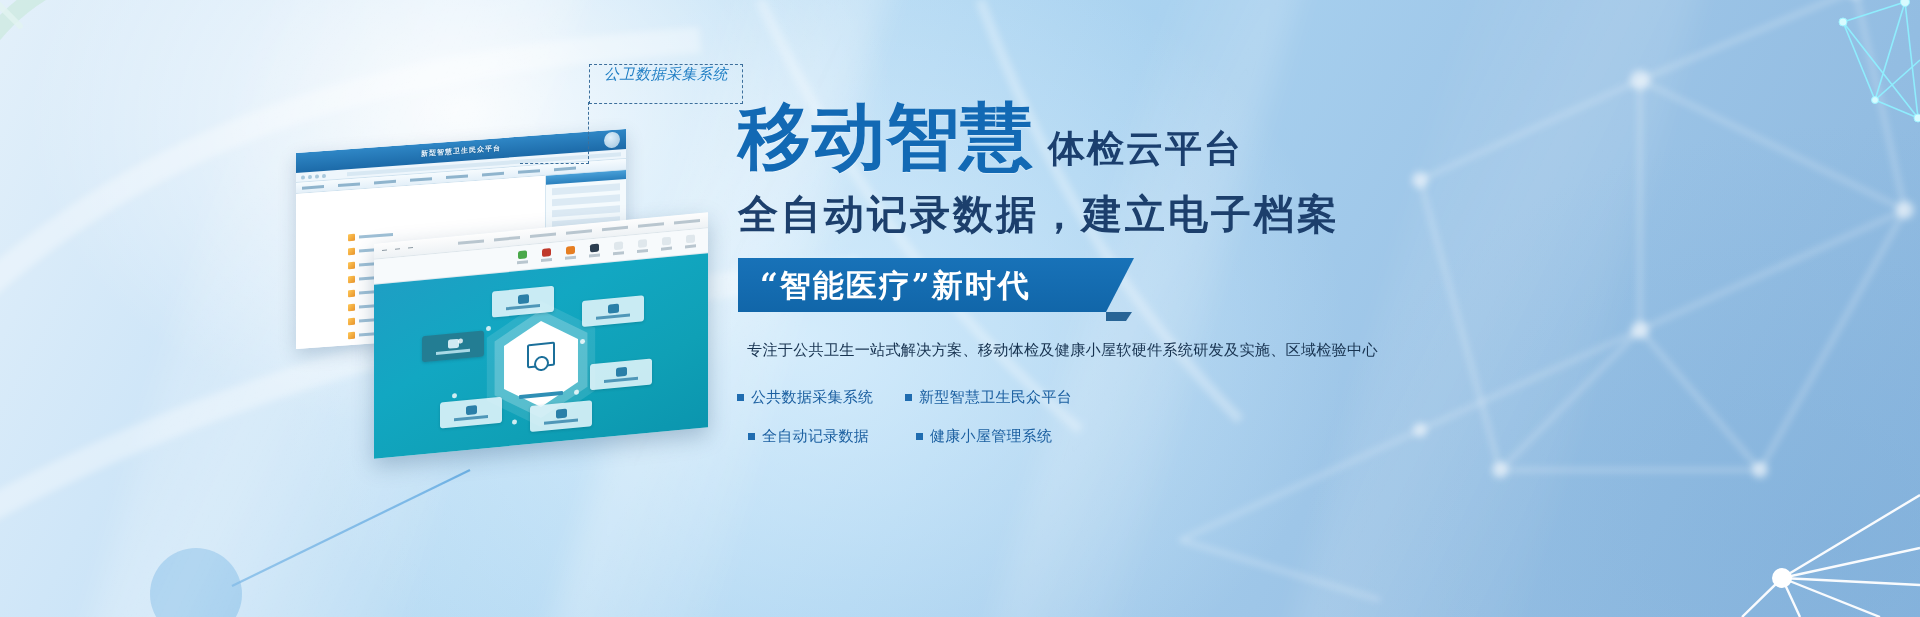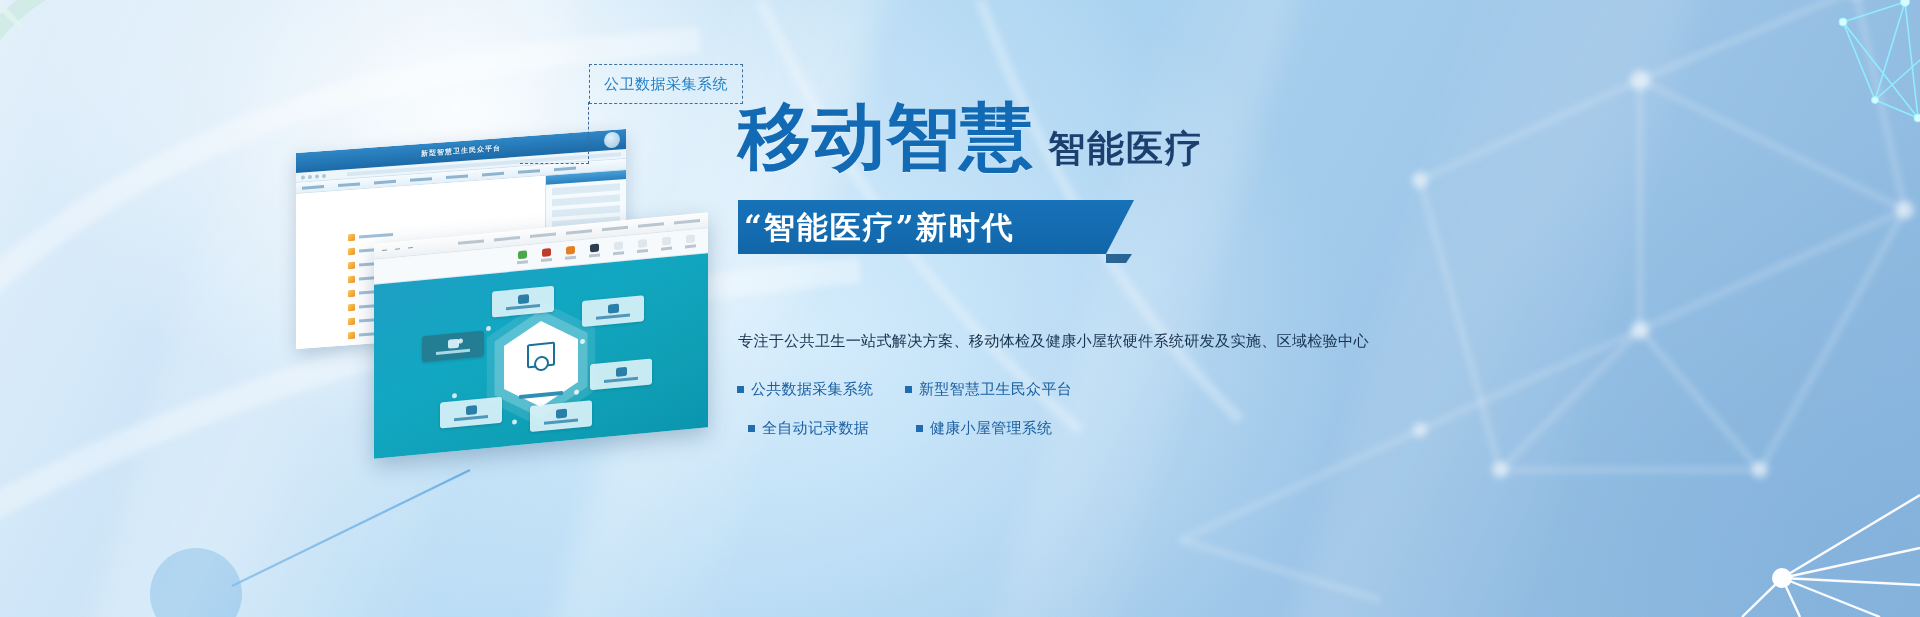--- a/index.html
+++ b/index.html
@@ -65,60 +65,61 @@
   .ribbon{
     position:absolute;left:0;top:0;height:54px;width:396px;
     background:linear-gradient(180deg,#1872b8 0%,#1166a9 100%);
     -webkit-clip-path:polygon(0 0,396px 0,368px 54px,0 54px);
     clip-path:polygon(0 0,396px 0,368px 54px,0 54px);
     display:flex;align-items:center;
   }
   .ribbon-text{
     font-family:"DejaVu Serif","Liberation Serif",serif;
     font-weight:bold;font-size:31px;color:#ffffff;
-    letter-spacing:2px;padding-left:6px;white-space:nowrap;line-height:54px;
+    letter-spacing:2px;padding-left:22px;white-space:nowrap;line-height:54px;
   }
   .ribbon-fold{
     position:absolute;left:368px;top:54px;width:26px;height:9px;
     background:#0d4f85;
     -webkit-clip-path:polygon(0 0,26px 0,20px 9px,0 9px);
     clip-path:polygon(0 0,26px 0,20px 9px,0 9px);
     opacity:.85;
   }
 
   
   .para{
     position:absolute;left:738px;top:327px;width:580px;
     font-family:"DejaVu Sans","Liberation Sans",sans-serif;
     font-size:15.2px;color:#17324f;line-height:29px;letter-spacing:.2px;
   }
-  .para p{margin:0;white-space:nowrap;}
+  .para p{margin:9px;white-space:nowrap;}
 
   
   .features{
-    position:absolute;left:737px;top:380px;width:430px;
+    position:absolute;left:737px;top:388px;width:430px;
     display:grid;grid-template-columns:148px auto;row-gap:10px;column-gap:14px;gap:20px;
   }
   .feat{
     display:flex;align-items:center;
     font-family:"DejaVu Sans","Liberation Sans",sans-serif;
     font-size:15px;color:#1b5fa0;white-space:nowrap;letter-spacing:.3px;
   }
   .feat .dot{
     width:7px;height:7px;background:#1f6cb0;display:inline-block;
     margin-right:7px;flex:none;
   }
   .feat.ind{padding-left:11px;}
 
   
   .callout{
     position:absolute;left:589px;top:64px;width:152px;height:38px;
     border:1.6px dashed #3c6f9c;
-    display:flex;align-items:center;justify-content:center;
+    display:flex;align-items:flex-start;justify-content:center;
     background:transparent;
+    font-style:italic;
   }
   .callout-text{
     font-family:"DejaVu Sans","Liberation Sans",sans-serif;
     font-size:15px;color:#1f7ec4;letter-spacing:.5px;white-space:nowrap;
   }
   .leader{
     position:absolute;left:588px;top:102px;width:1px;height:62px;
     border-left:1.6px dashed #3c6f9c;
   }
   .leader2{
@@ -511,22 +512,23 @@
 
   <div class="leader"></div>
   <div class="leader2"></div>
   <div class="callout">
     <span class="callout-text">公卫数据采集系统</span>
   </div>
 
   <div class="copy">
     <div class="title-row">
       <span class="t-main">移动智慧</span>
-      <span class="t-sub">智能医疗</span>
-    </div>
+      <span class="t-sub">体检云平台</span>
+    </div>
+    <div class="t-line2">全自动记录数据，建立电子档案</div>
 
     <div class="ribbon-wrap">
       <div class="ribbon">
         <span class="ribbon-text">“智能医疗”新时代</span>
       </div>
       <div class="ribbon-fold"></div>
     </div>
   </div>
 
   <div class="para">

